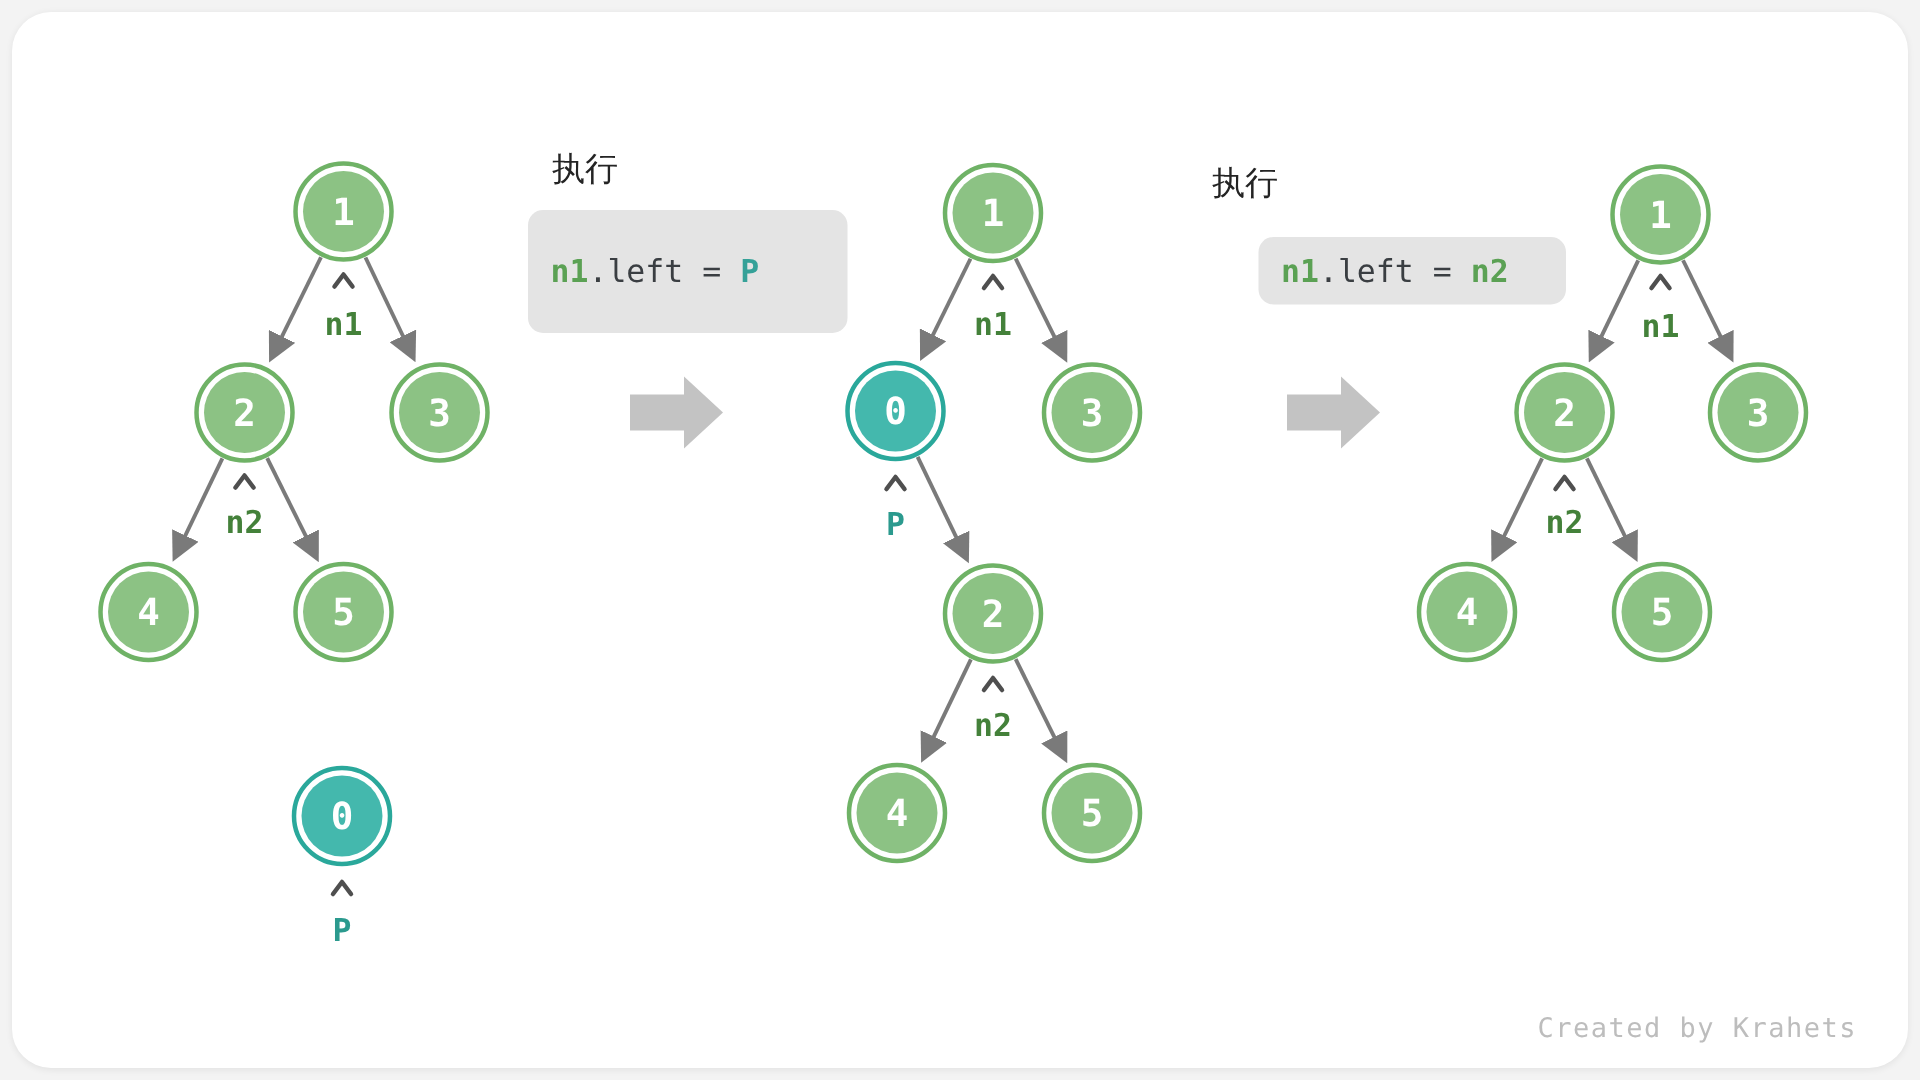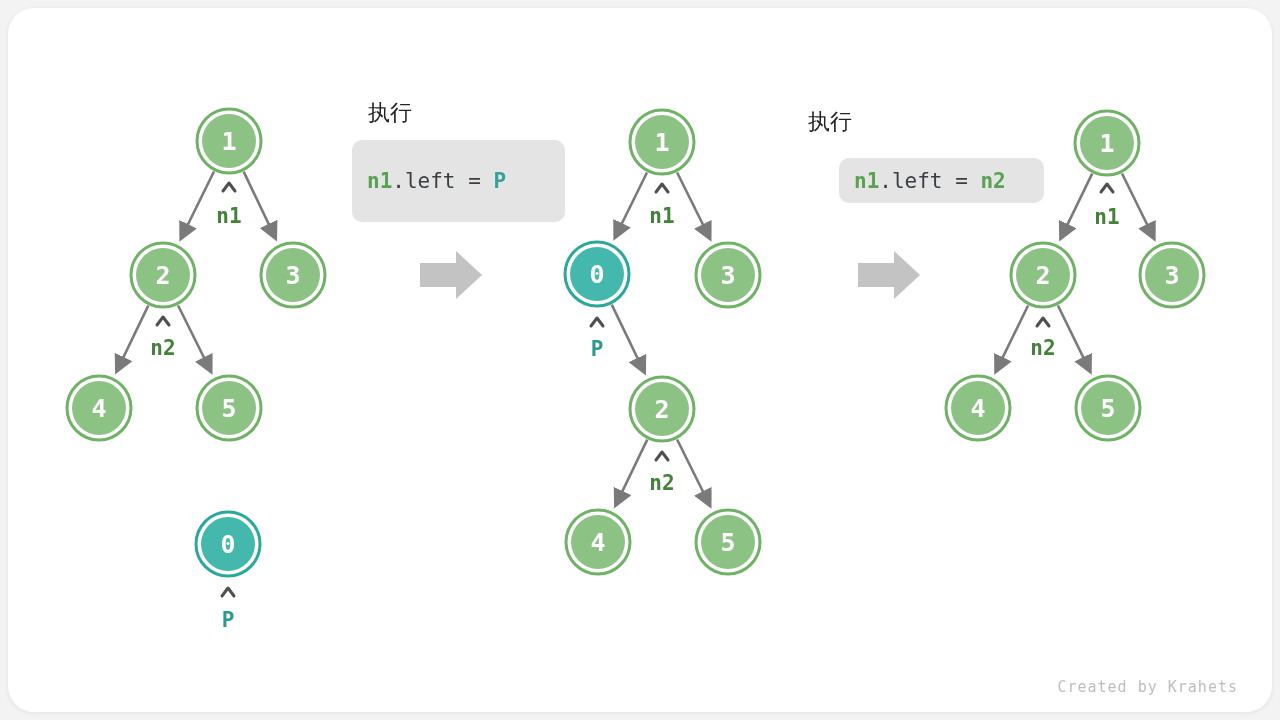--- a/index.html
+++ b/index.html
@@ -12,21 +12,21 @@
   .exec-header{position:absolute;font-size:22px;font-weight:500;color:var(--header-text);
                font-family:"DejaVu Sans", sans-serif;white-space:nowrap;}
   .code-box{position:absolute;background:var(--code-bg);border-radius:10px;
             display:flex;flex-direction:column;justify-content:center;
             padding-left:15px;box-sizing:border-box;}
   .code-line{font-family:"DejaVu Sans Mono", monospace;font-size:21px;line-height:34px;white-space:pre;}
   .tok-plain{color:var(--code-plain);}
   .tok-green{color:var(--code-green);font-weight:bold;}
   .tok-teal{color:var(--code-teal);font-weight:bold;}
   .watermark{position:absolute;right:42px;bottom:24px;font-family:"DejaVu Sans Mono", monospace;
-             font-size:15px;letter-spacing:1px;color:var(--watermark);}
+             font-size:18px;letter-spacing:1px;color:var(--watermark);}
 </style>
 </head>
 <body>
 
 <div class="stage">
   <div class="card"></div>
   <svg id="diagram" class="layer" viewBox="0 0 1280 720">
       <defs>
         <marker id="arrowhead" viewBox="0 0 10 10" refX="8" refY="5" markerWidth="7.5" markerHeight="7.5" orient="auto-start-reverse">
           <path d="M0,0 L10,5 L0,10 z" fill="#7a7a7a"></path>

